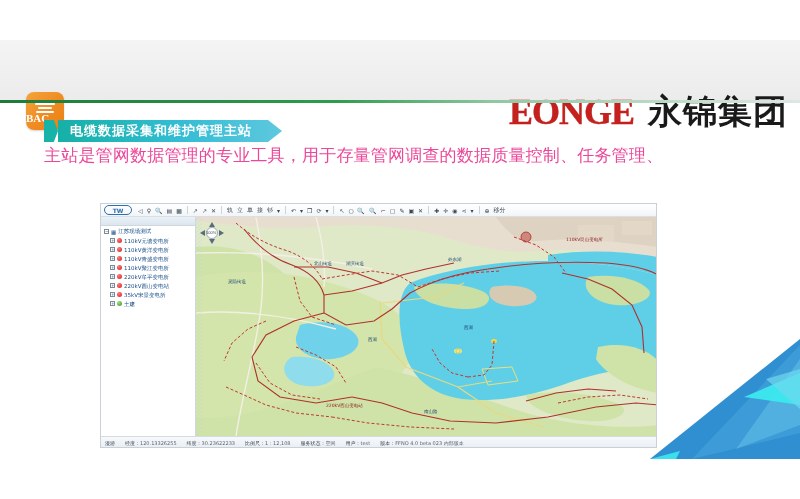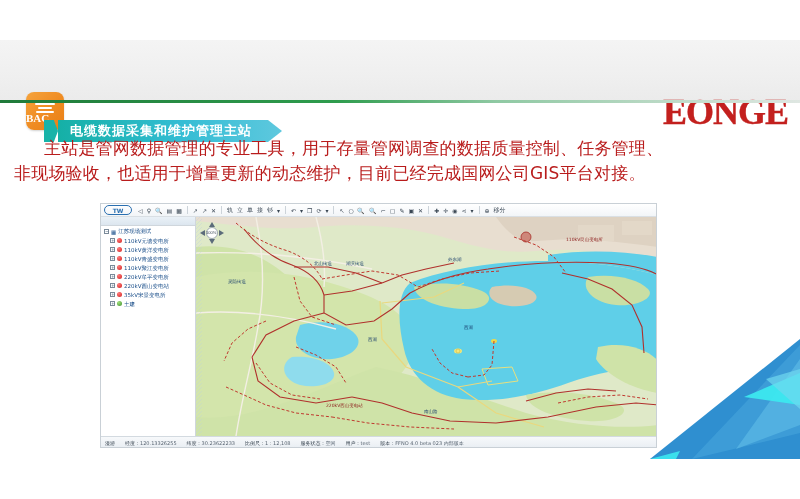--- a/index.html
+++ b/index.html
@@ -78,22 +78,22 @@
     display:flex; align-items:center;
     clip-path:polygon(0 0,calc(100% - 14px) 0,100% 50%,calc(100% - 14px) 100%,0 100%);
   }
   .ribbon-text {
     color:#ffffff; font-size:13px; font-weight:bold; letter-spacing:1px;
     font-family:"DejaVu Sans","Liberation Sans",sans-serif;
     white-space:nowrap;
   }
   
   .body-para {
-    position:absolute; left:44px; top:136px; width:730px;
-    color:#b91c1c; font-size:17px; line-height:25px;
+    position:absolute; left:44px; top:143px; width:730px;
+    color:#ec4899; font-size:17px; line-height:25px;
     letter-spacing:0.2px;
     font-family:"DejaVu Sans","Liberation Sans",sans-serif;
   }
   .body-para .ln { display:block; white-space:nowrap; }
   .body-para .ln2 { margin-left:-30px; }
   
   .app {
     position:absolute; left:100px; top:203px; width:557px; height:245px;
     background:#ffffff; border:1px solid #c9d0d6;
     overflow:hidden;
@@ -196,34 +196,34 @@
     <div class="logo-badge">
       <div class="bar b1"></div>
       <div class="bar b2"></div>
       <div class="bar b3"></div>
       <div class="txt">BAC</div>
     </div>
 
 
     <div class="brand">
       <span class="brand-en">EONGE</span>
+      <span class="brand-cn">永锦集团</span>
     </div>
   </div>
   <div class="header-rule"></div>
 
   <div class="ribbon-wrap">
     <div class="ribbon-arrow-left"></div>
     <div class="ribbon-body">
       <span class="ribbon-text">电缆数据采集和维护管理主站</span>
     </div>
   </div>
 
   <div class="body-para">
     <span class="ln">主站是管网数据管理的专业工具，用于存量管网调查的数据质量控制、任务管理、</span>
-    <span class="ln ln2">非现场验收，也适用于增量更新的动态维护，目前已经完成国网公司GIS平台对接。</span>
   </div>
 
   <div class="app">
 
     <div class="app-toolbar">
       <span class="tw-logo">TW</span>
       <span class="tb-ico">◁</span>
       <span class="tb-ico">♀</span>
       <span class="tb-ico">🔍</span>
       <span class="tb-ico">▤</span>

